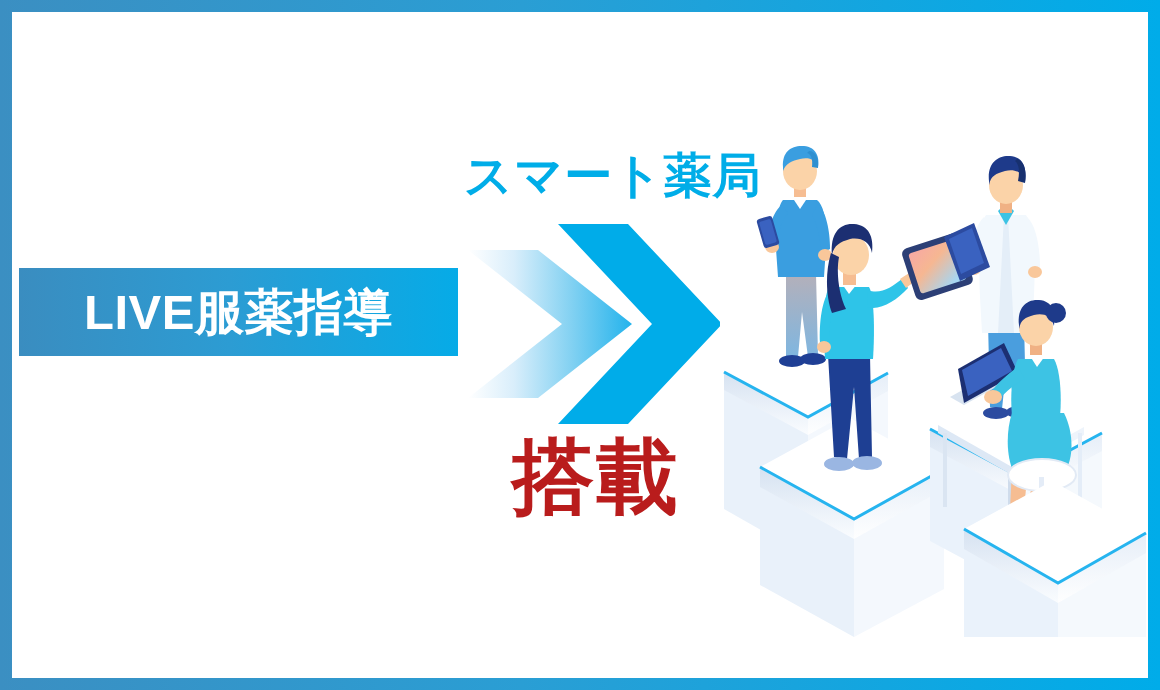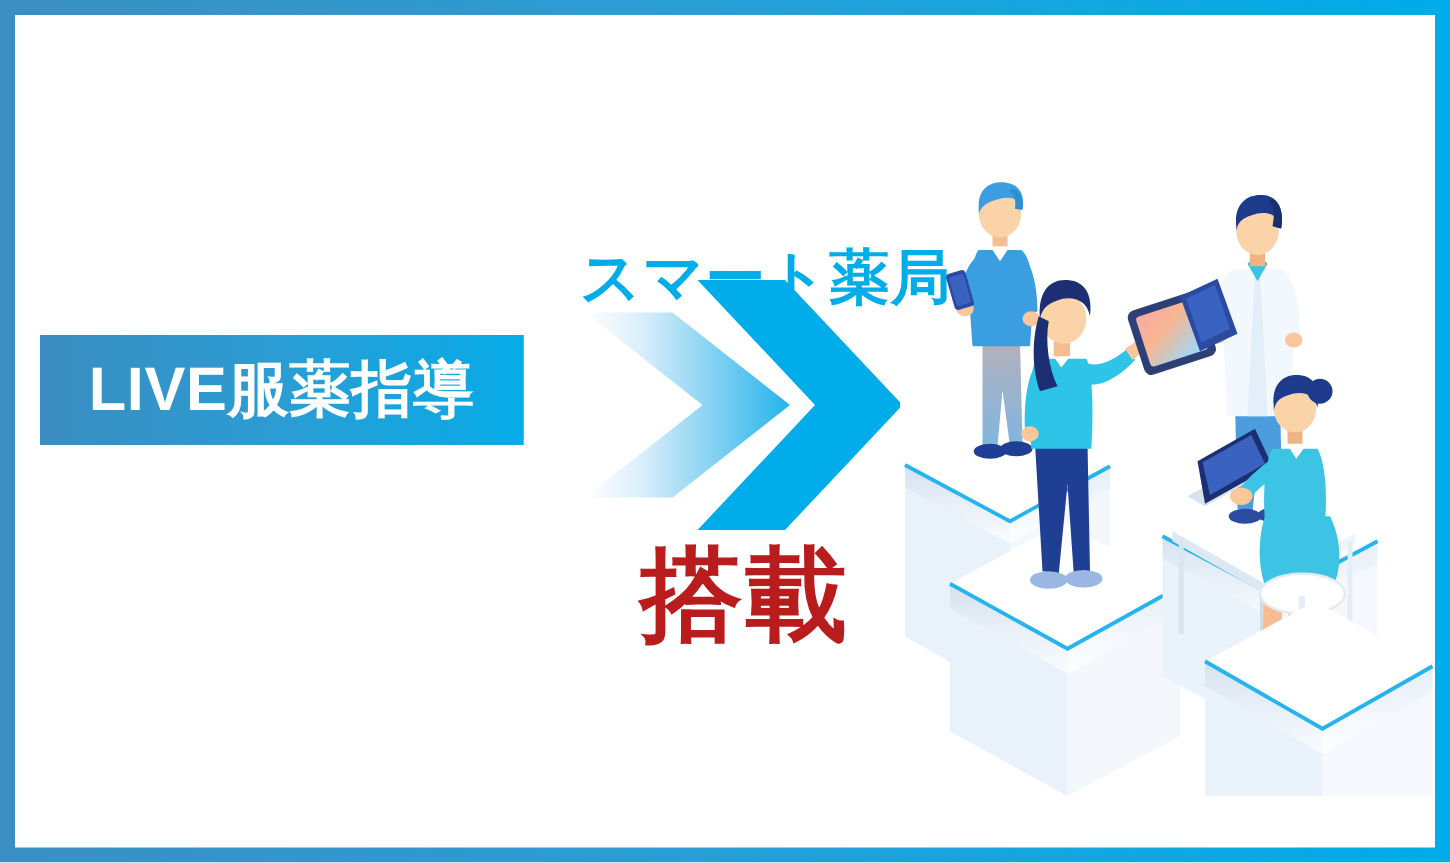--- a/index.html
+++ b/index.html
@@ -19,22 +19,22 @@
   .banner-inner{
     position:absolute;
     left:12px;top:12px;right:12px;bottom:12px;
     background:#ffffff;
     overflow:hidden;
   }
 
   
   .badge{
     position:absolute;
-    left:20px;top:256px;
-    width:387px;height:88px;
+    left:7px;top:256px;
+    width:439px;height:88px;
     background:linear-gradient(90deg,#3a8dc0 0%,#2c9cd3 48%,#06abe7 100%);
     display:flex;align-items:center;justify-content:center;
   }
   .badge-label{
     color:#ffffff;
     font-size:49px;
     font-weight:bold;
     letter-spacing:0.5px;
     line-height:1;
     white-space:nowrap;
@@ -42,21 +42,20 @@
 
   
   .smart-label{
     position:absolute;
     left:452px;top:140px;
     font-size:48px;font-weight:bold;
     color:#00ade8;
     letter-spacing:1px;
     line-height:1;
     white-space:nowrap;
-    margin-top:47px;
   }
   .load-label{
     position:absolute;
     left:500px;top:424px;
     font-size:82px;font-weight:bold;
     color:#b91c1c;
     letter-spacing:2px;
     line-height:1;
     white-space:nowrap;
   }

